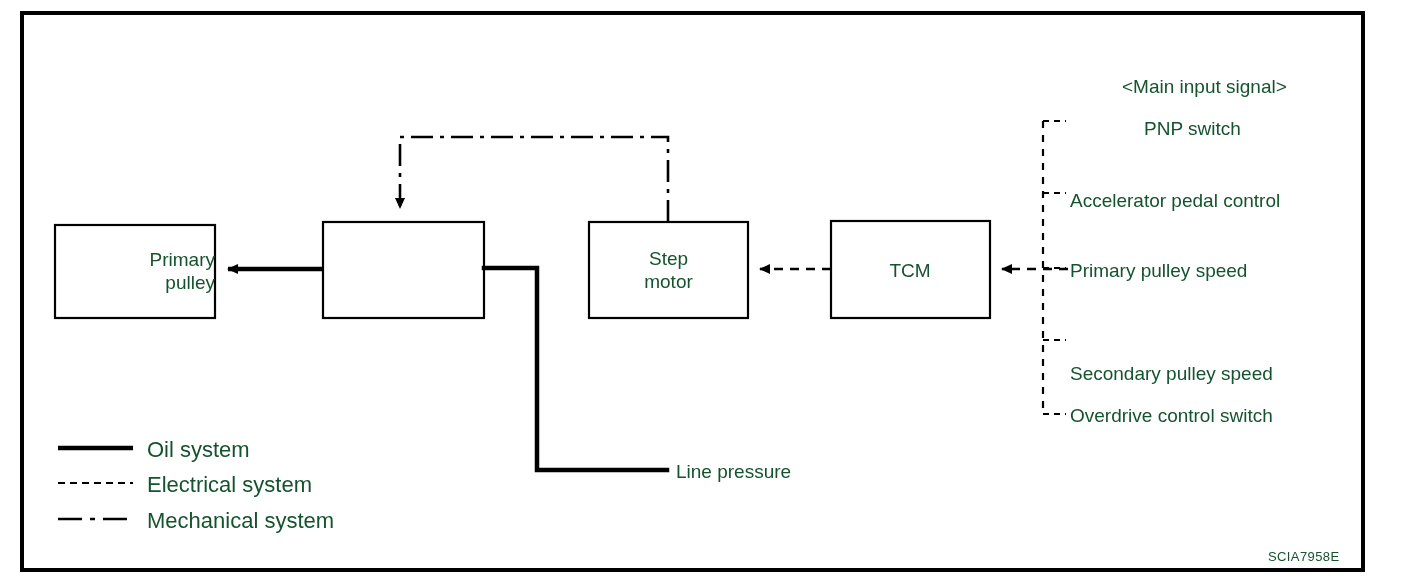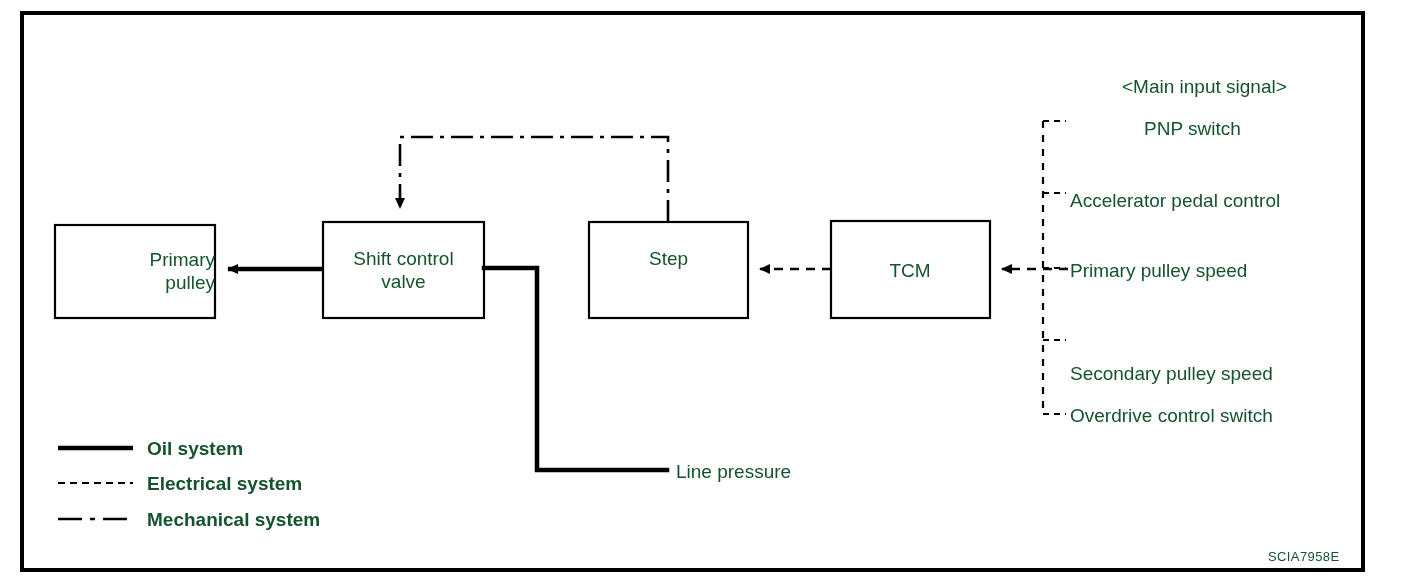--- a/index.html
+++ b/index.html
@@ -33,22 +33,21 @@
   }
   .box-label {
     text-align: center;
     font-size: 19px;
     line-height: 23px;
   }
   .sig-label {
     font-size: 19px;
   }
   .legend-label {
-    font-size: 19px;
-    font-weight: bold;
+    font-size: 22px;
   }
   .title-label {
     font-size: 19px;
   }
   .code-label {
     font-size: 13px;
     letter-spacing: 0.4px;
   }
   .flow-label {
     font-size: 19px;
@@ -101,27 +100,24 @@
     <line x1="58" y1="448" x2="133" y2="448" stroke="#000000" stroke-width="4.5"></line>
     <line x1="58" y1="483" x2="133" y2="483" stroke="#000000" stroke-width="2.2" stroke-dasharray="7,5"></line>
     <line x1="58" y1="519" x2="133" y2="519" stroke="#000000" stroke-width="2.4" stroke-dasharray="24,8,5,8"></line>
   </svg>
 
   <div class="lbl box-label" style="left:55px; top:248px; width:160px;text-align:right;">
     <div>Primary</div>
     <div>pulley</div>
   </div>
 
-  <div class="lbl box-label" style="left:323px; top:247px; width:161px;">
-    <div>Shift control</div>
-    <div>valve</div>
-  </div>
 
   <div class="lbl box-label" style="left:589px; top:247px; width:159px;">
     <div>Step</div>
+    <div>motor</div>
   </div>
 
   <div class="lbl box-label" style="left:831px; top:259px; width:158px;">
     <div>TCM</div>
   </div>
 
   <div class="lbl flow-label" style="left:676px; top:462px;">Line pressure</div>
 
   <div class="lbl title-label" style="left:1122px; top:77px;">&lt;Main input signal&gt;</div>
 

